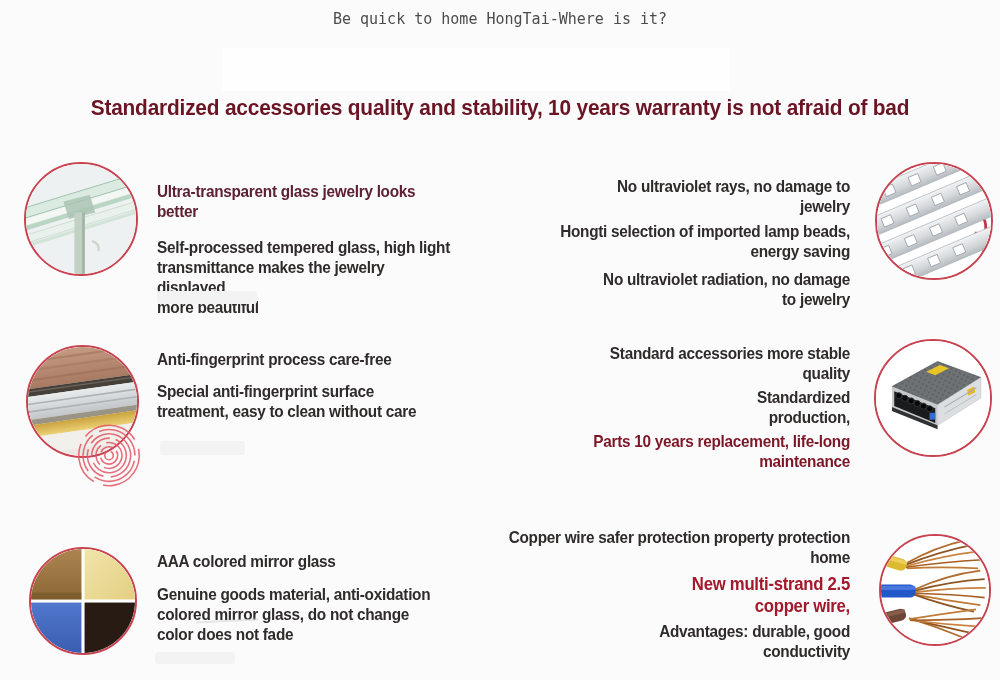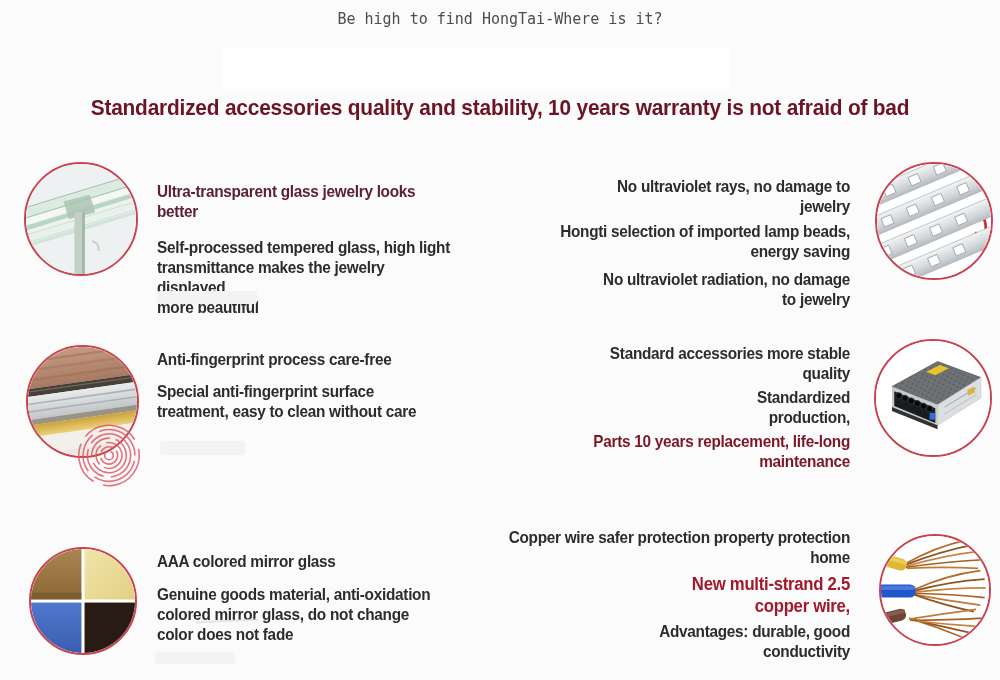--- a/index.html
+++ b/index.html
@@ -27,21 +27,21 @@
   .mb16{margin-bottom:16px;} .mb12{margin-bottom:12px;} .mb13{margin-bottom:13px;}
   .mt8{margin-top:8px;} .mt5{margin-top:5px;} .mt4{margin-top:4px;} .mt6{margin-top:6px;}
   .smudge{position:absolute;background:#f3f3f3;border-radius:3px;}
   .strike{position:absolute;background:#d8d8d8;opacity:.65;transform:rotate(-3deg);}
 </style>
 </head>
 <body>
 
 <div class="page">
 
-  <div class="tagline">Be high to find HongTai-Where is it?</div>
+  <div class="tagline">Be quick to home HongTai-Where is it?</div>
   <div class="band"></div>
   <div class="main-title">Standardized accessories quality and stability, 10 years warranty is not afraid of bad</div>
 
   <div class="photo-circle" style="left:24px;top:162px;width:114px;height:114px;">
     <svg viewBox="0 0 100 100">
       <rect width="100" height="100" fill="#eef1f1"></rect>
       <g transform="rotate(-17 50 42)">
         <rect x="-35" y="25" width="170" height="9" fill="#dcebe2" stroke="#9cc0ab" stroke-width="0.8"></rect>
         <rect x="-35" y="35" width="170" height="5" fill="#f3f8f5"></rect>
         <rect x="-35" y="41" width="170" height="4" fill="#b9d5c4"></rect>

